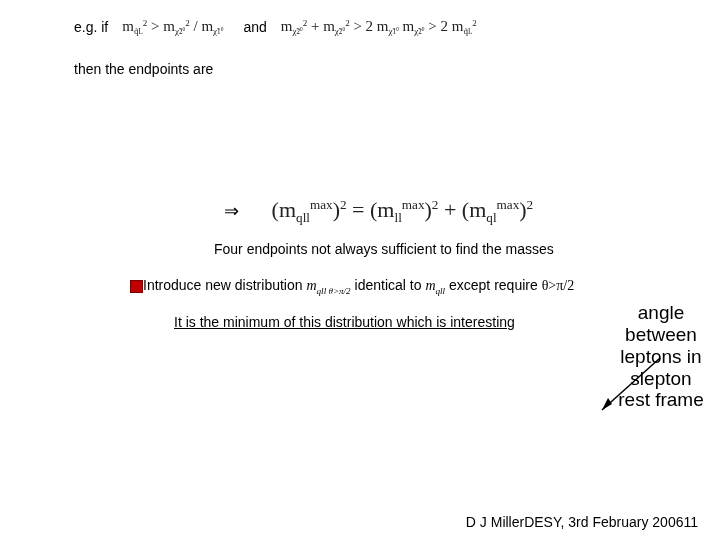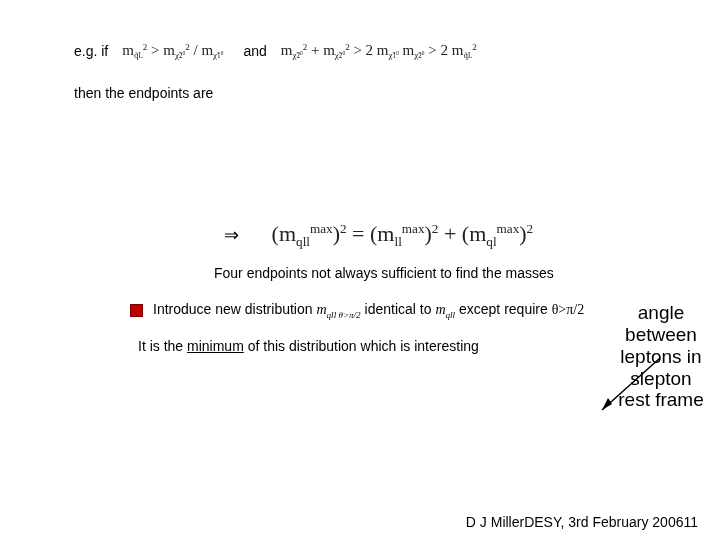--- a/index.html
+++ b/index.html
@@ -11,26 +11,26 @@
     font-family: Arial, Helvetica, sans-serif;
     font-size: 14px;
     color: #000;
     position: relative;
     overflow: hidden;
   }
   .content {
     padding: 18px 30px 0 74px;
   }
   .line1 { margin-bottom: 18px; }
-  .line2 { margin-bottom: 26px; display: flex; align-items: center; gap: 14px; margin-top: 24px; }
+  .line2 { margin-bottom: 26px; display: flex; align-items: center; gap: 14px; }
   .line3 { margin-bottom: 120px; }
   .formula-line { margin: 0 0 18px 150px; font-family: 'Times New Roman', serif; font-size: 18px; }
   .summary { margin: 0 0 20px 140px; }
-  .bullet-line { margin: 0 0 18px 56px; display:flex; align-items:center; gap:10px;}
-  .minline { margin: 0 0 0 64px; }
+  .bullet-line { margin: 0 0 18px 56px; display:flex; align-items:center; }
+  .minline { margin: 0 0 0 100px; text-decoration: underline; }
   .footer {
     position: absolute;
     bottom: 10px;
     left: 0;
     right: 0;
     display: flex;
     justify-content: flex-end;
     align-items: flex-end;
     padding: 0 22px 0 30px;
     font-size: 14px;

